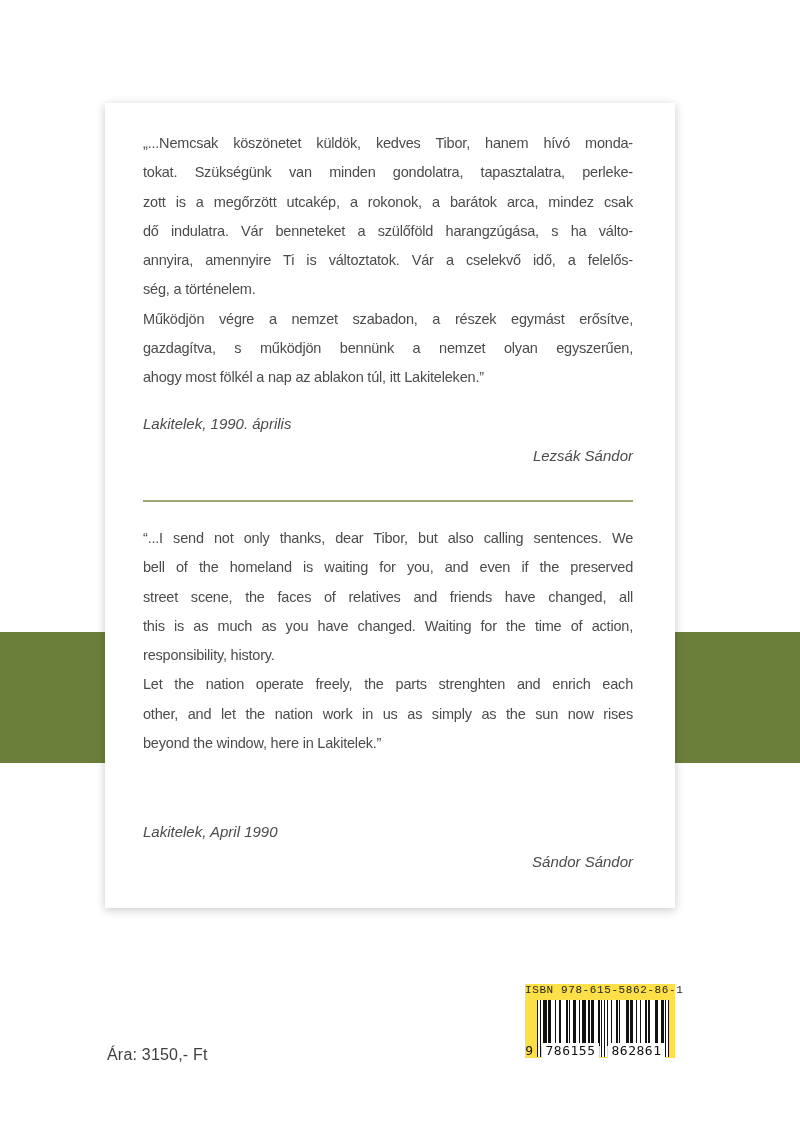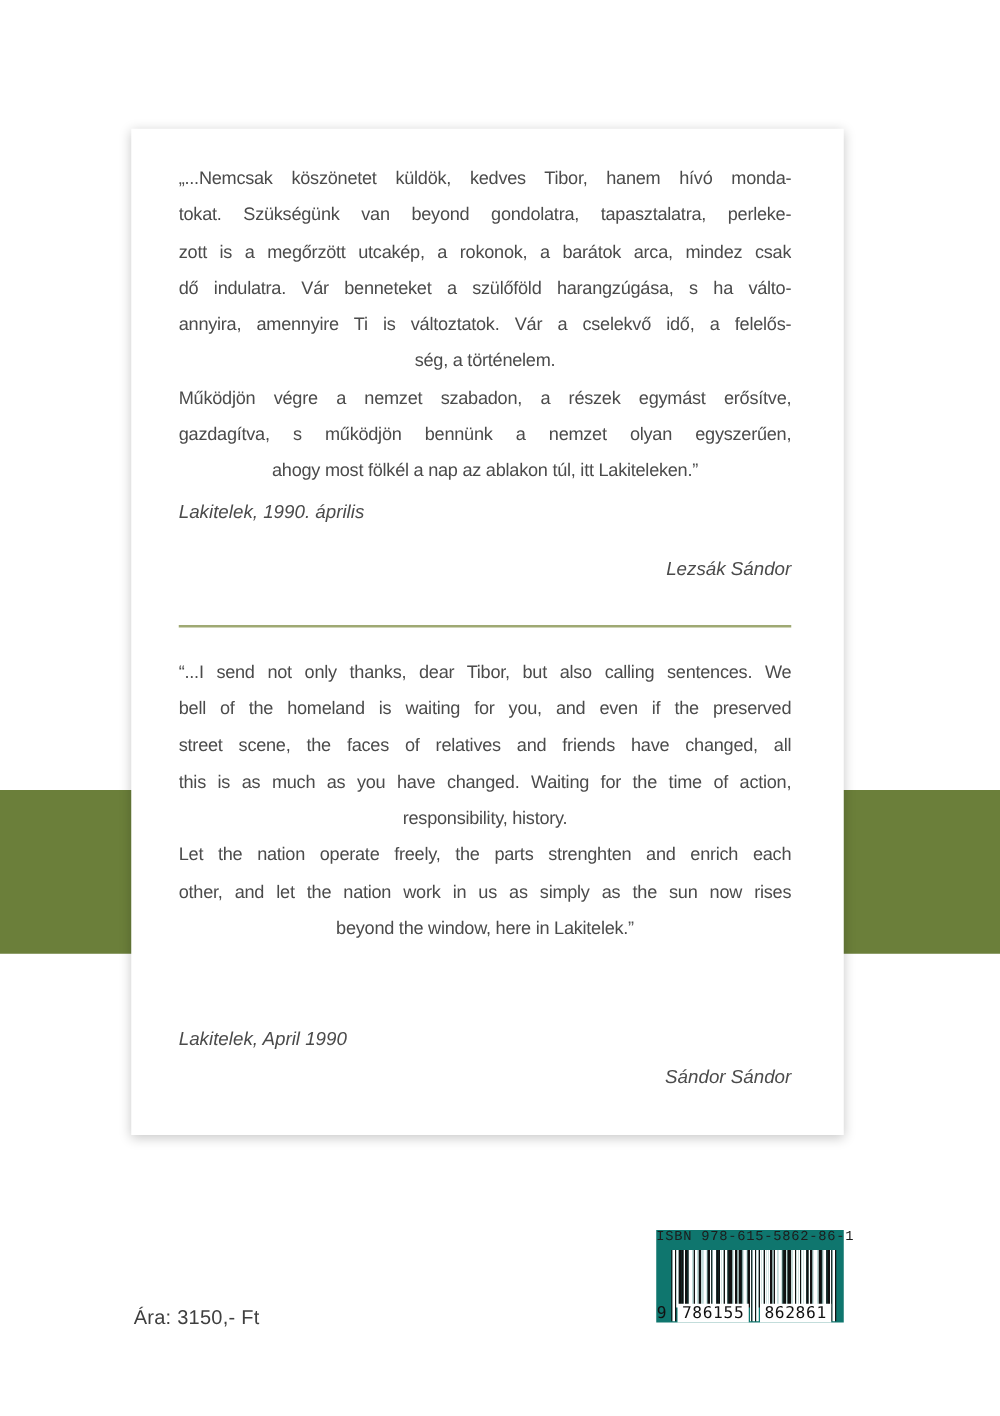--- a/index.html
+++ b/index.html
@@ -16,37 +16,37 @@
     background:#ffffff;z-index:2;
     box-shadow:0 2px 9px rgba(0,0,0,0.22);
   }
   .block{position:absolute;left:38px;right:42px;}
   .quote .line{
     height:29.3px;line-height:29.3px;font-size:14.5px;letter-spacing:-0.2px;
     text-align:justify;overflow:hidden;white-space:nowrap;
   }
   .quote .line::after{content:"";display:inline-block;width:100%;height:0;}
   .quote .line{white-space:normal;}
-  .quote .line.flush{text-align:center;}
+  .quote .line.flush{text-align:left;}
   .meta-line{
     font-style:italic;font-size:15px;line-height:29.3px;height:29.3px;color:#4b4b4b;
   }
   .meta-right{text-align:right;}
   .hu-quote{top:26px;}
-  .hu-date{top:292px;}
+  .hu-date{top:306px;}
   .hu-name{top:338px;}
   .divider{top:397px;height:2px;background:#9fa973;}
   .en-quote{top:421px;}
   .en-date{top:714px;}
   .en-name{top:744px;}
   .price{
     position:absolute;left:107px;top:1046px;font-size:16px;color:#3f3f3f;
     letter-spacing:0.2px;z-index:2;
   }
-  .barcode{position:absolute;left:525px;top:984px;width:150px;z-index:2;background:#0f766e;}
+  .barcode{position:absolute;left:525px;top:984px;width:150px;z-index:2;background:#fde047;}
   .isbn-text{
     font-family:"Liberation Mono",monospace;font-size:11px;letter-spacing:0.6px;
     color:#1c1c1c;text-align:center;line-height:13px;white-space:nowrap;
   }
   .bars-wrap{position:relative;margin:3px 0 0 12px;width:133px;height:58px;}
   .modules{display:flex;align-items:flex-start;height:58px;}
   .bc-m{flex:0 0 auto;width:1.4px;}
   .bc-digit{
     position:absolute;top:43px;height:15px;line-height:15px;
     font-family:"DejaVu Sans Mono",monospace;font-size:13px;color:#111;
@@ -57,21 +57,21 @@
   .bc-right{left:71px;width:57px;text-align:center;}
 </style>
 </head>
 <body>
 
 <div class="band" style="background: rgb(107, 127, 58);"></div>
 
 <div class="card">
   <div class="block quote hu-quote">
       <div class="line">„...Nemcsak köszönetet küldök, kedves Tibor, hanem hívó monda-</div>
-      <div class="line">tokat. Szükségünk van beyond gondolatra, tapasztalatra, perleke-</div>
+      <div class="line">tokat. Szükségünk van minden gondolatra, tapasztalatra, perleke-</div>
       <div class="line">zott is a megőrzött utcakép, a rokonok, a barátok arca, mindez csak</div>
       <div class="line">dő indulatra. Vár benneteket a szülőföld harangzúgása, s ha válto-</div>
       <div class="line">annyira, amennyire Ti is változtatok. Vár a cselekvő idő, a felelős-</div>
       <div class="line flush">ség, a történelem.</div>
       <div class="line">Működjön végre a nemzet szabadon, a részek egymást erősítve,</div>
       <div class="line">gazdagítva, s működjön bennünk a nemzet olyan egyszerűen,</div>
       <div class="line flush">ahogy most fölkél a nap az ablakon túl, itt Lakiteleken.”</div>
     </div>
 
   <div class="block meta-line hu-date">Lakitelek, 1990. április</div>

